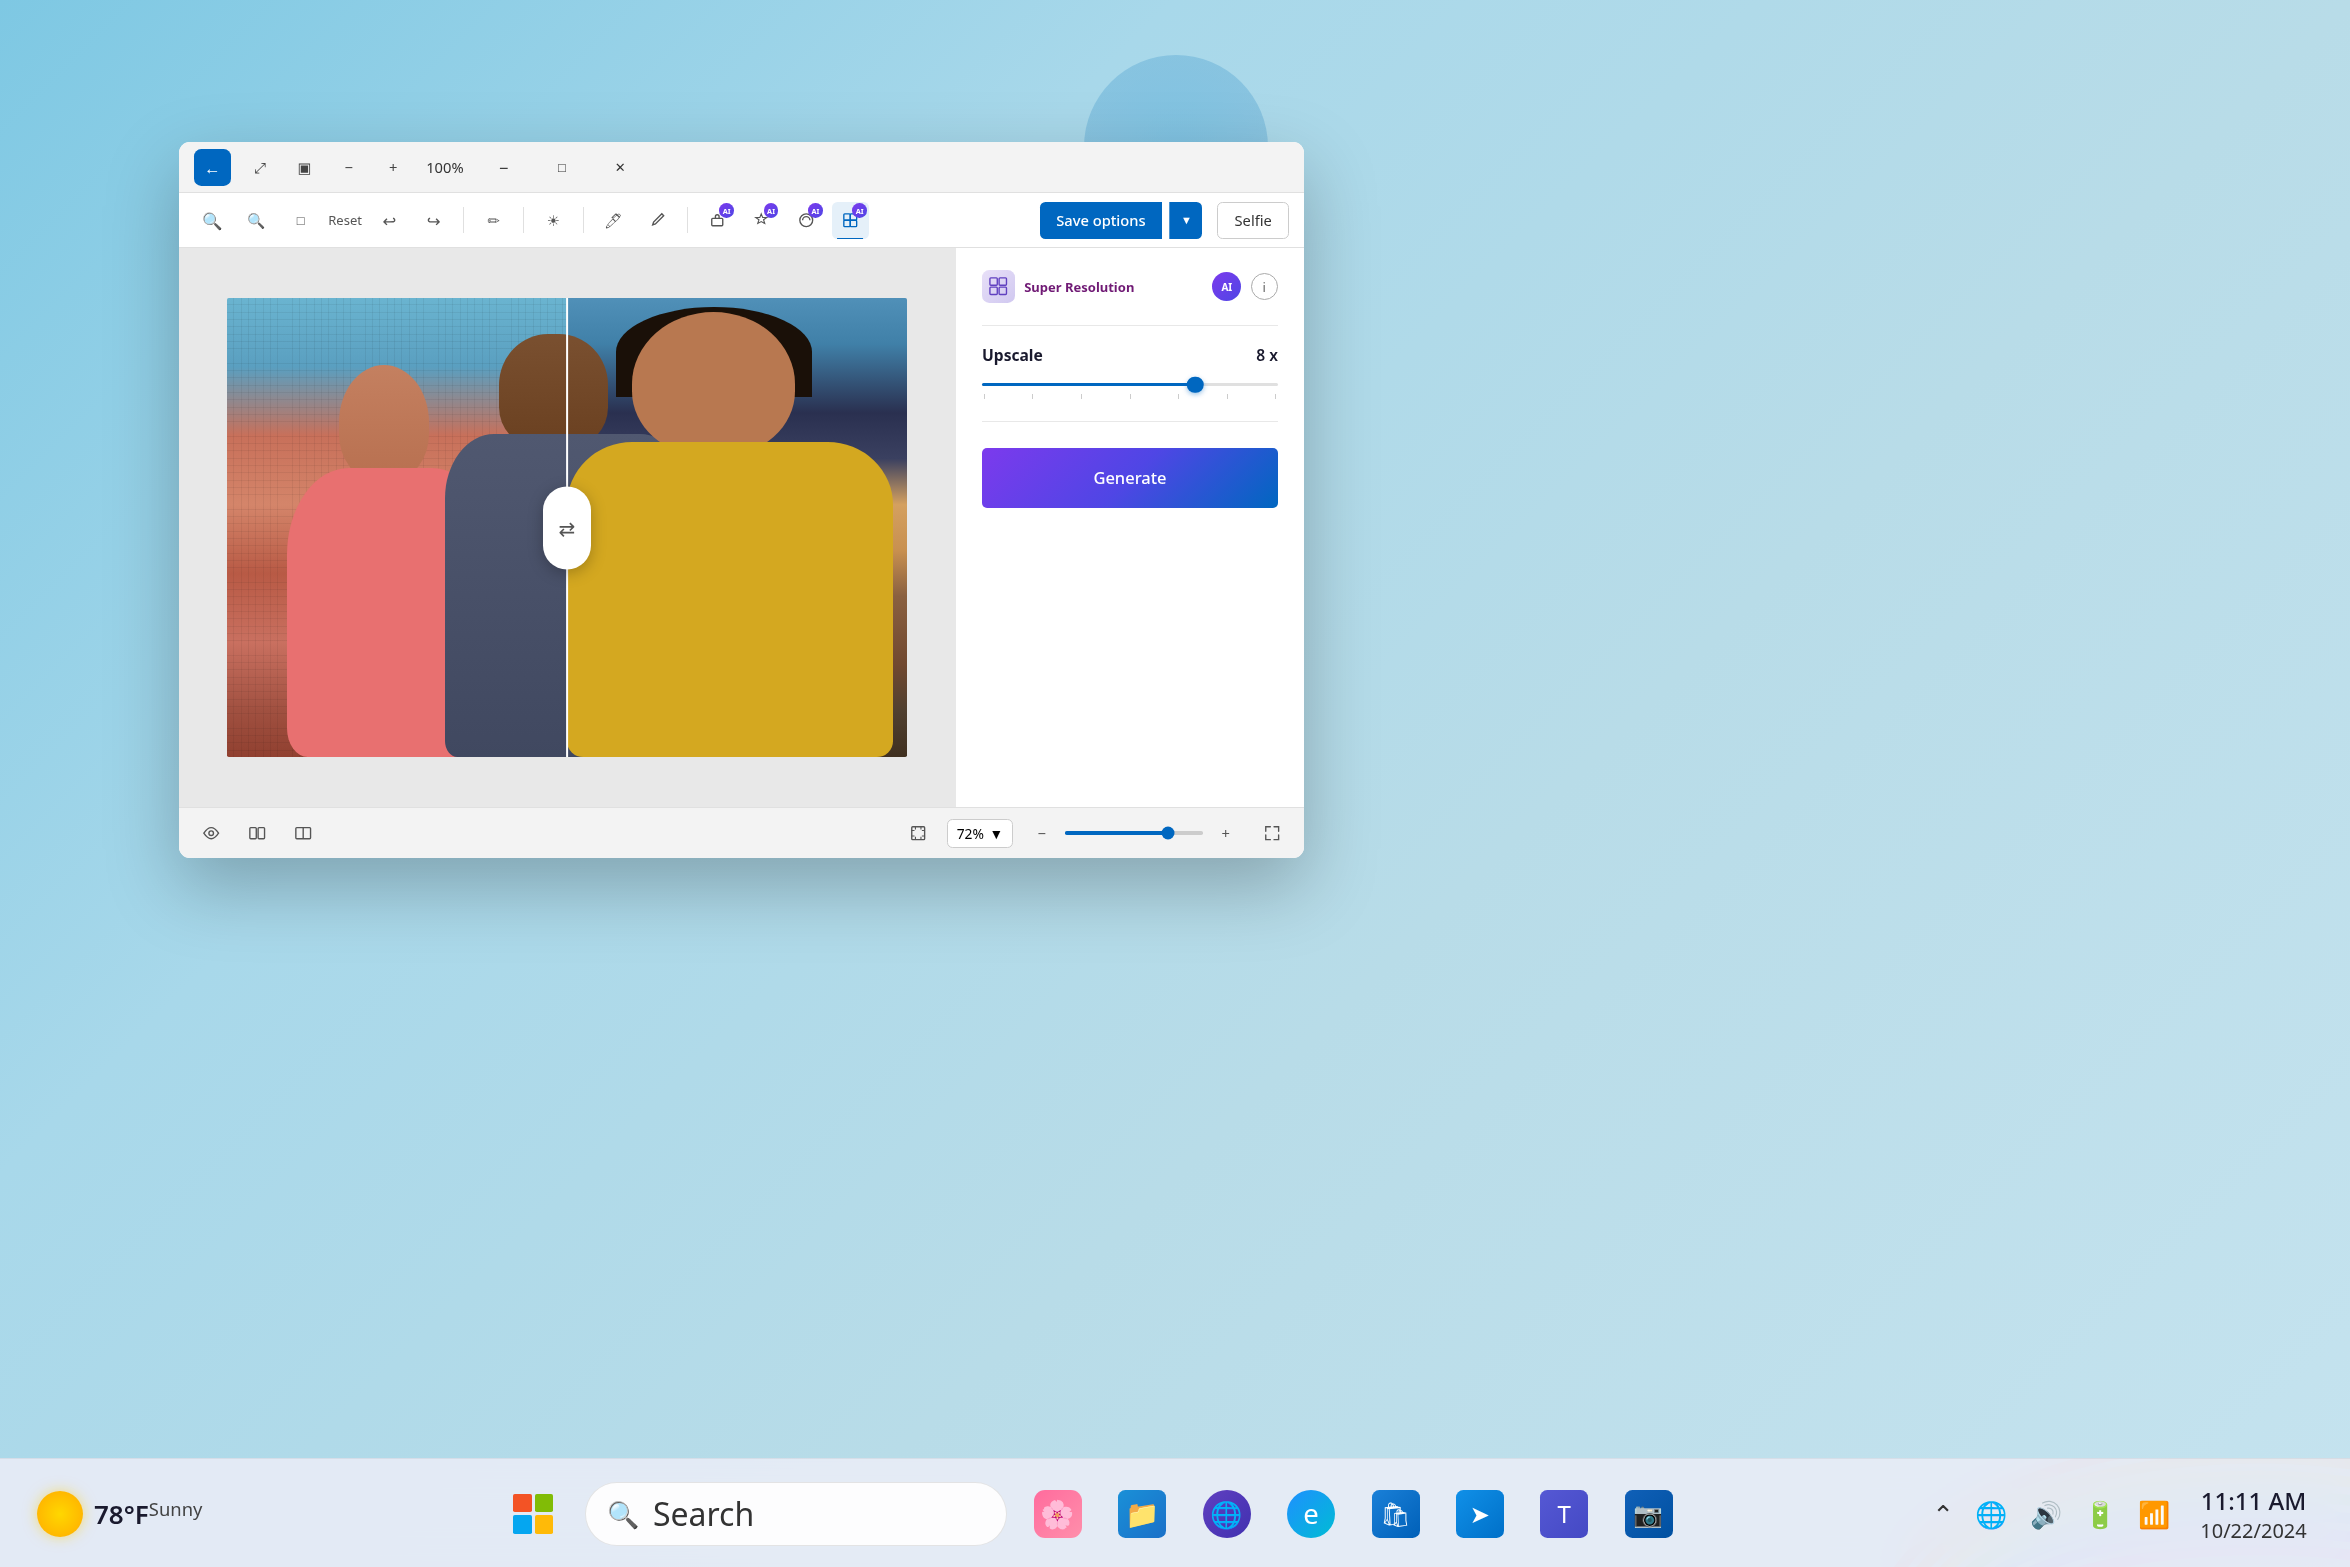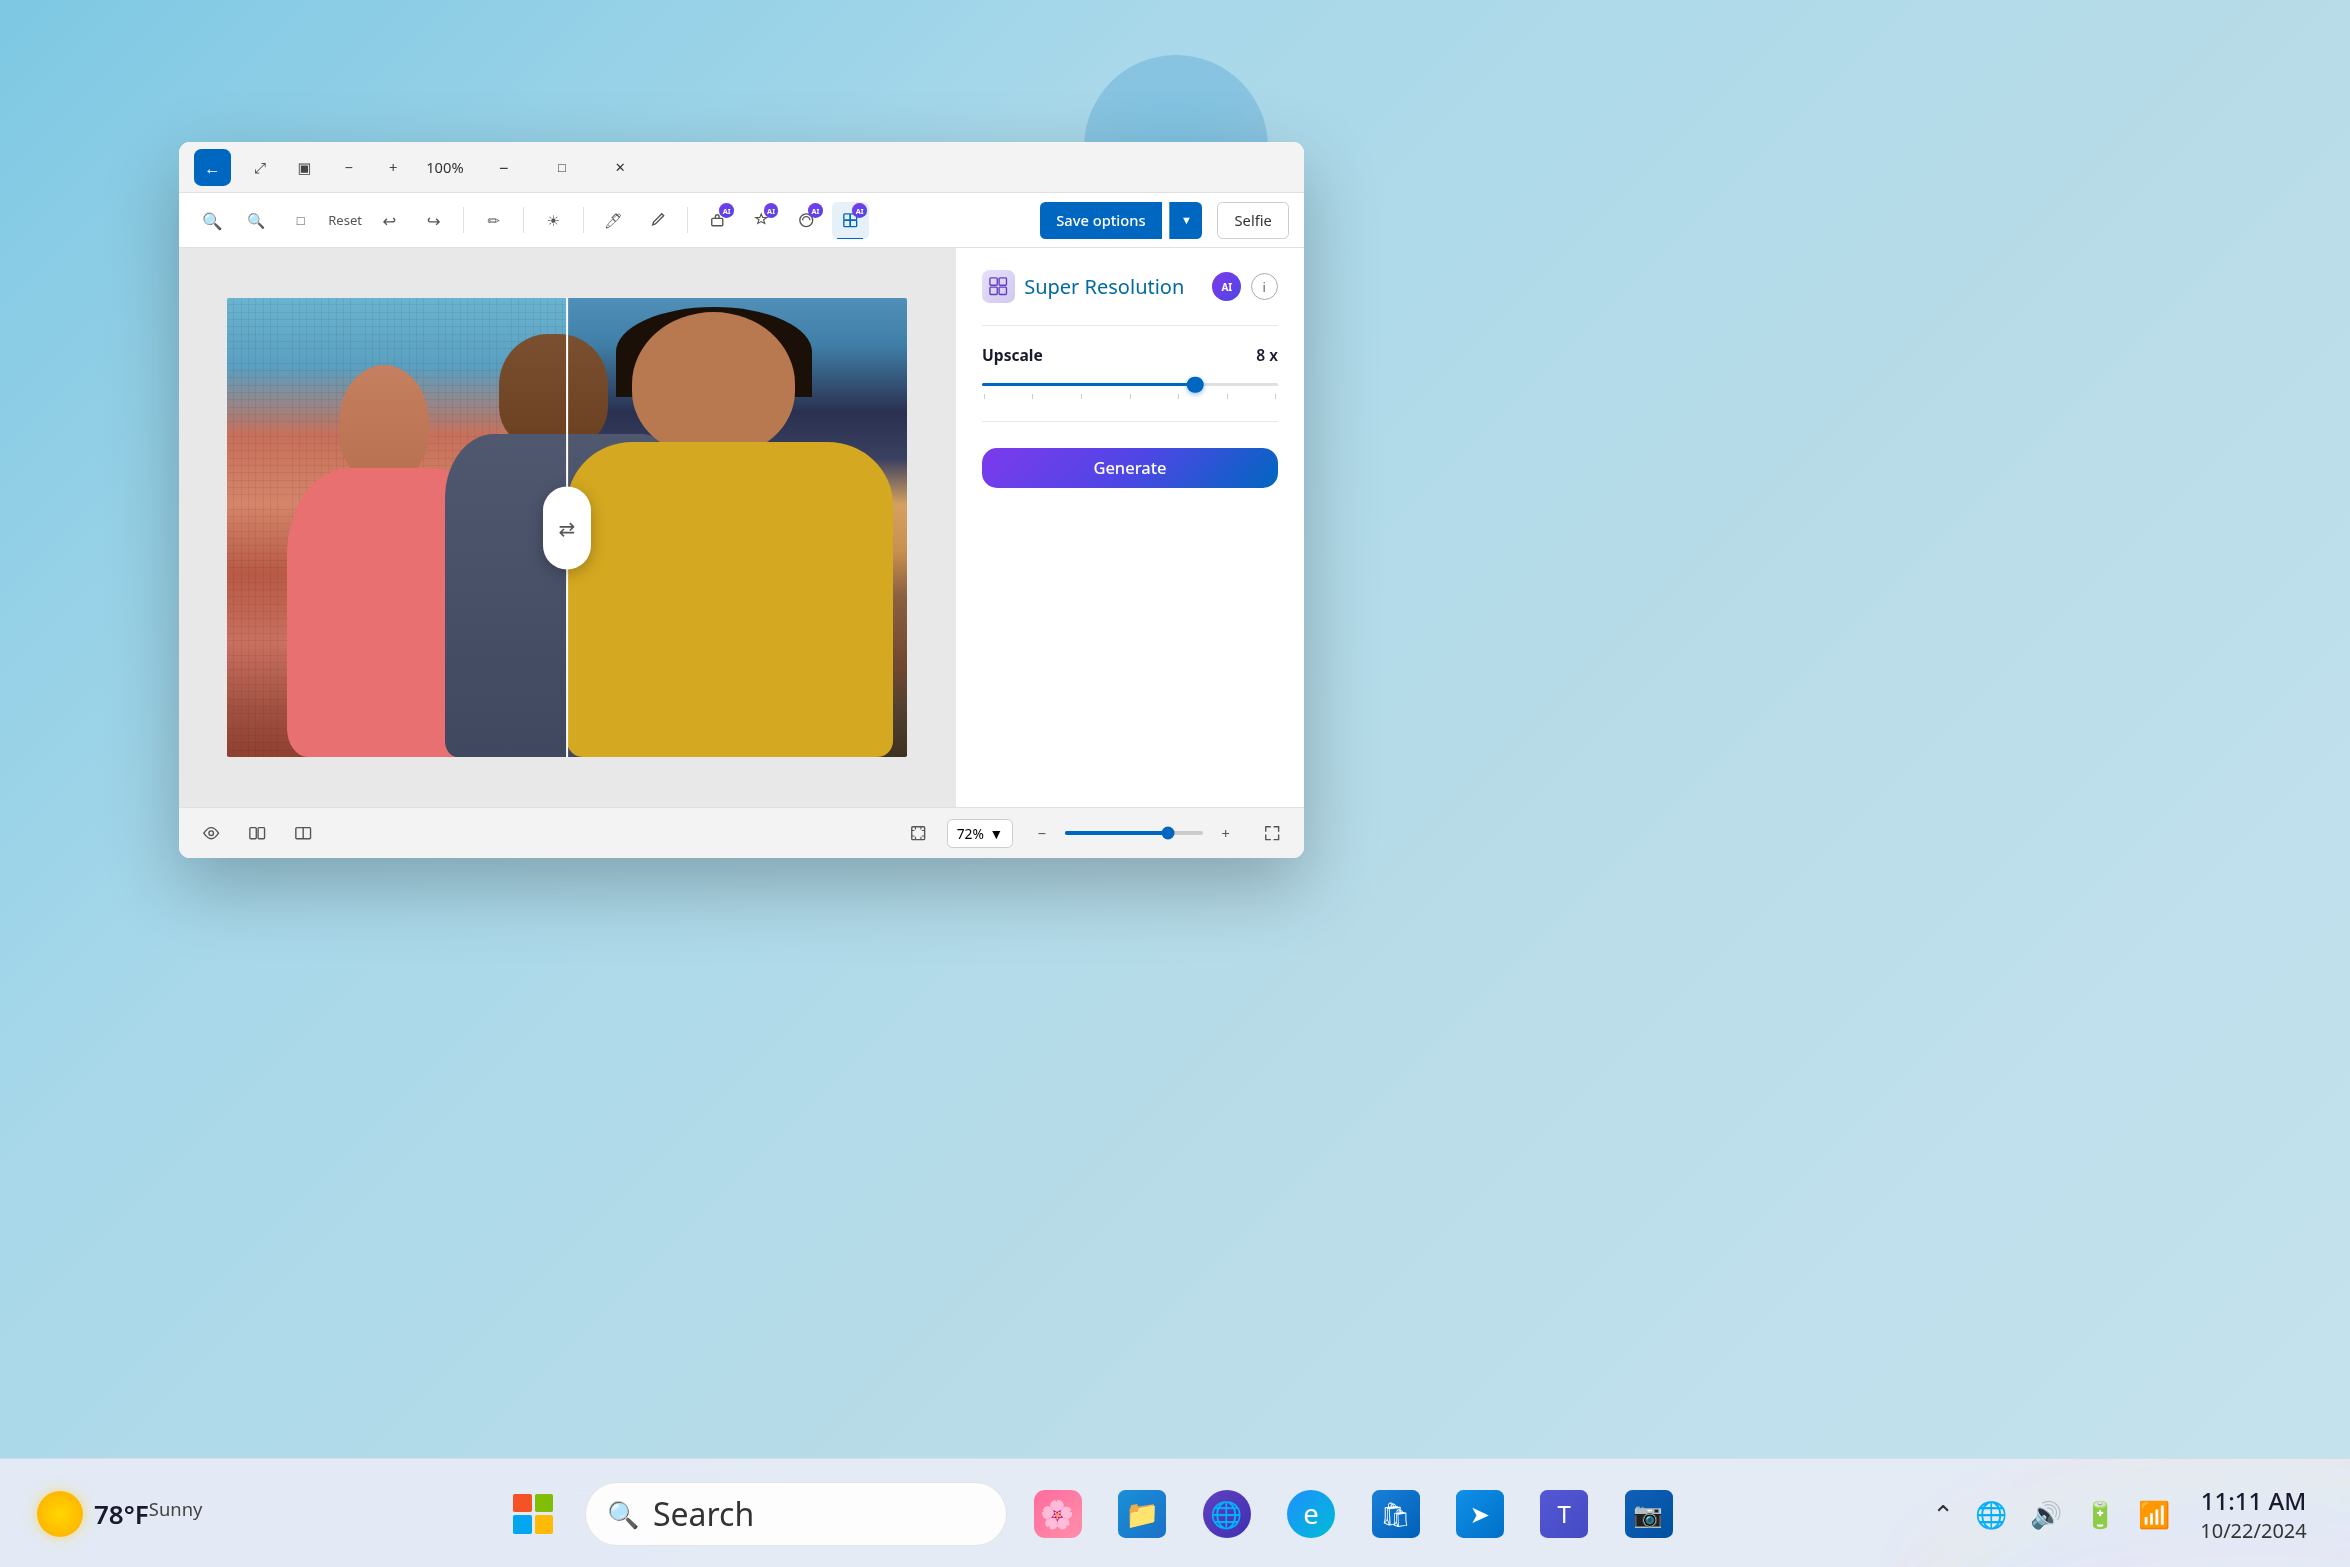--- a/index.html
+++ b/index.html
@@ -612,23 +612,23 @@
       height: 33px;
       border-radius: 7.3px;
       background: linear-gradient(135deg, #e8e0f8, #d0c8f0);
       display: flex;
       align-items: center;
       justify-content: center;
       font-size: 18.4px;
     }
 
     .panel-title {
-      font-size: 20px;
-      font-weight: 400;
-      color: #0369a1;
+      font-size: 13px;
+      font-weight: 700;
+      color: #701a75;
       flex: 1;
     }
 
     .ai-badge-large {
       width: 29px;
       height: 29px;
       border-radius: 50%;
       background: linear-gradient(135deg, #7c3aed, #4f46e5);
       display: flex;
       align-items: center;
@@ -749,25 +749,25 @@
 
     .stats-size {
       font-size: 14.7px;
       color: #1a1a2e;
       min-width: 51px;
       text-align: right;
     }
 
     .generate-btn {
       width: 100%;
-      height: 40px;
+      height: 60px;
       background: linear-gradient(135deg, #7c3aed, #4f46e5, #0067c0);
       color: white;
       border: none;
-      border-radius: 15px;
+      border-radius: 5px;
       font-size: 16.5px;
       font-weight: 500;
       cursor: pointer;
       font-family: inherit;
       margin-top: 7.3px;
     }
 
     
     .bottom-bar {
       height: 51px;

